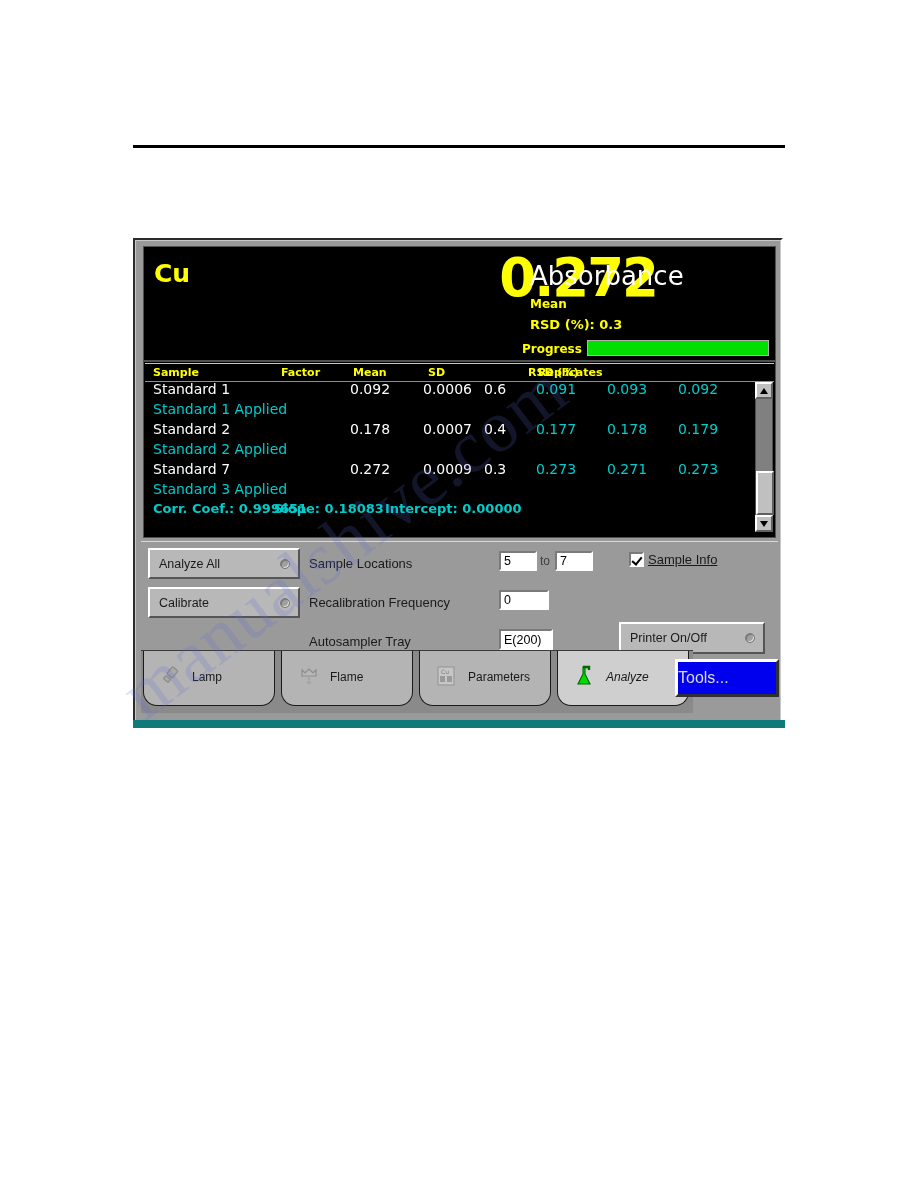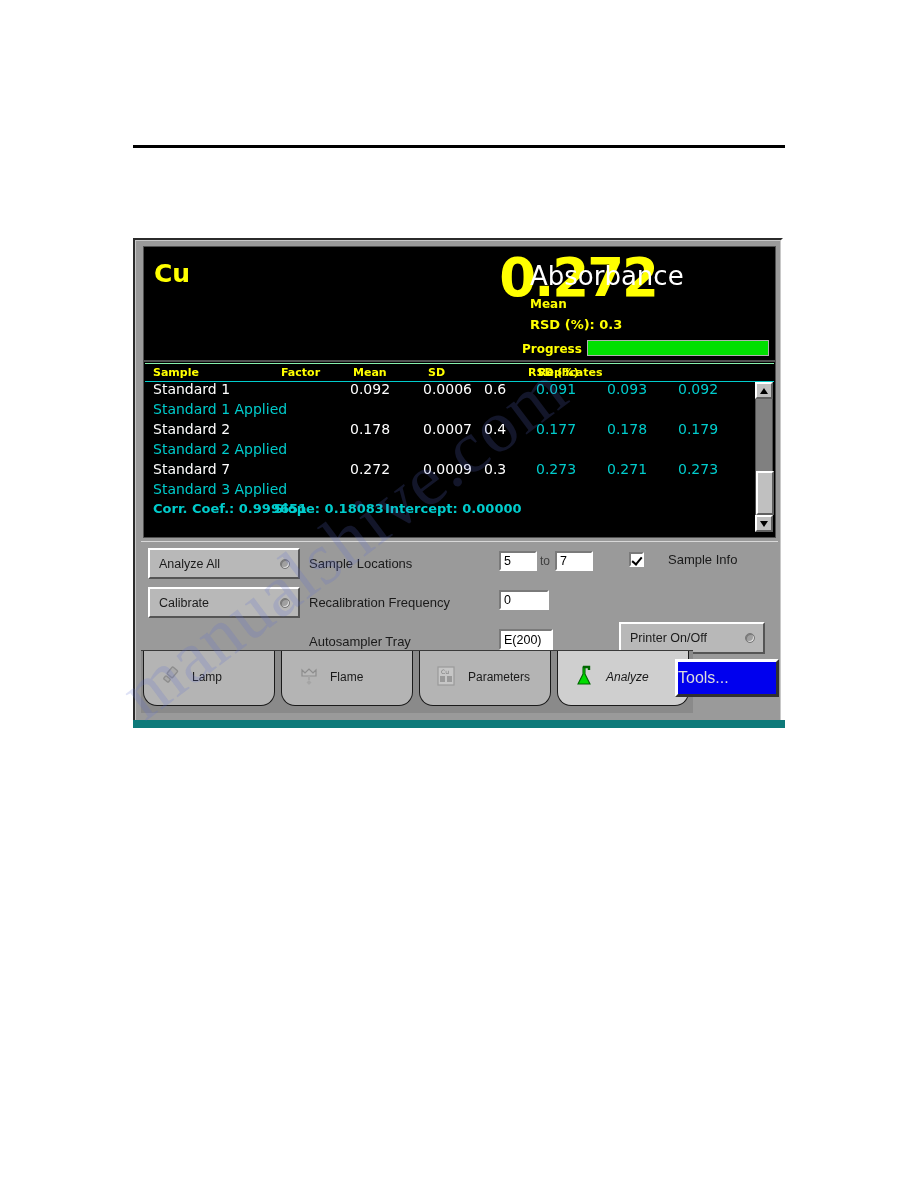--- a/index.html
+++ b/index.html
@@ -392,24 +392,25 @@
     position: absolute;
     left: 3px;
     top: 1px;
     width: 4px;
     height: 8px;
     border-right: 2px solid #000;
     border-bottom: 2px solid #000;
     transform: rotate(40deg);
   }
   .chk-label {
-    margin-left: 24px;
+    margin-left: 4px;
     font-size: 13px;
     color: #1a1a1a;
     font-family: "Liberation Sans", sans-serif;
+    text-decoration: underline;
   }
 
   .btn-display-cal { left: 478px; top: 40px; width: 146px; height: 30px; justify-content: center; padding-left: 0; }
   .btn-printer     { left: 478px; top: 80px; width: 146px; height: 32px; }
 
   
   .tabstrip {
     position: absolute;
     left: 5px;
     bottom: 10px;

